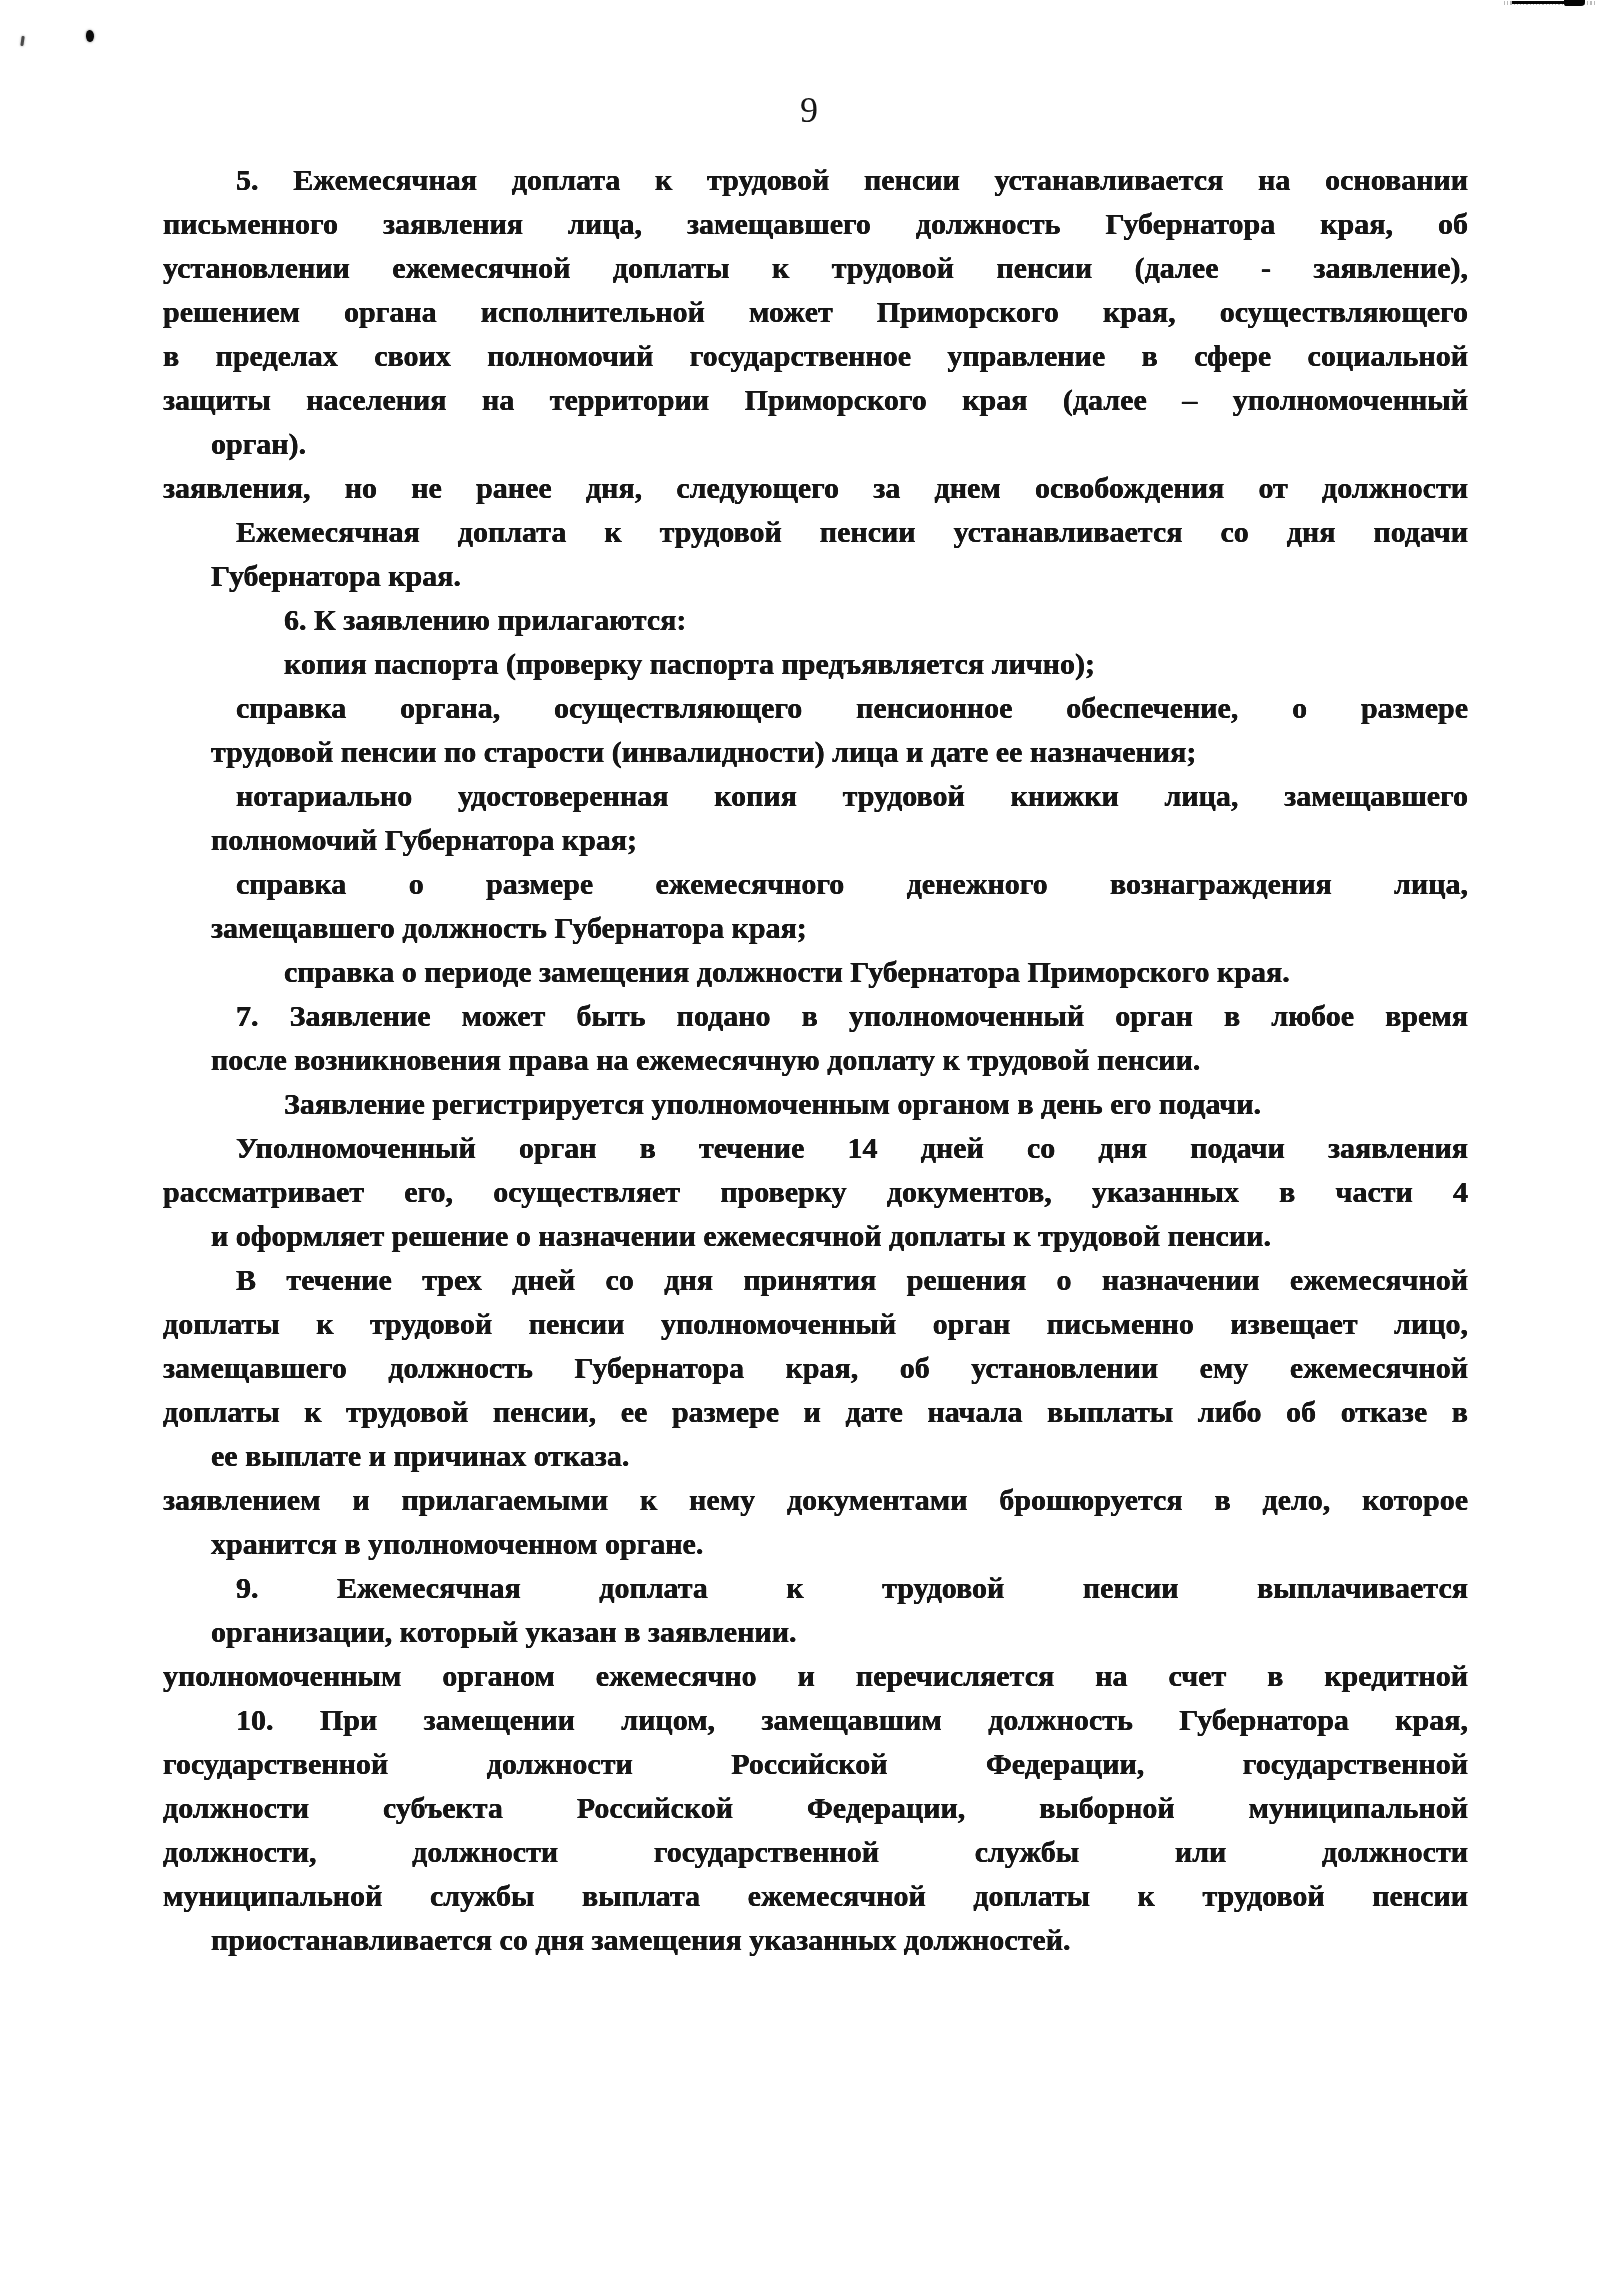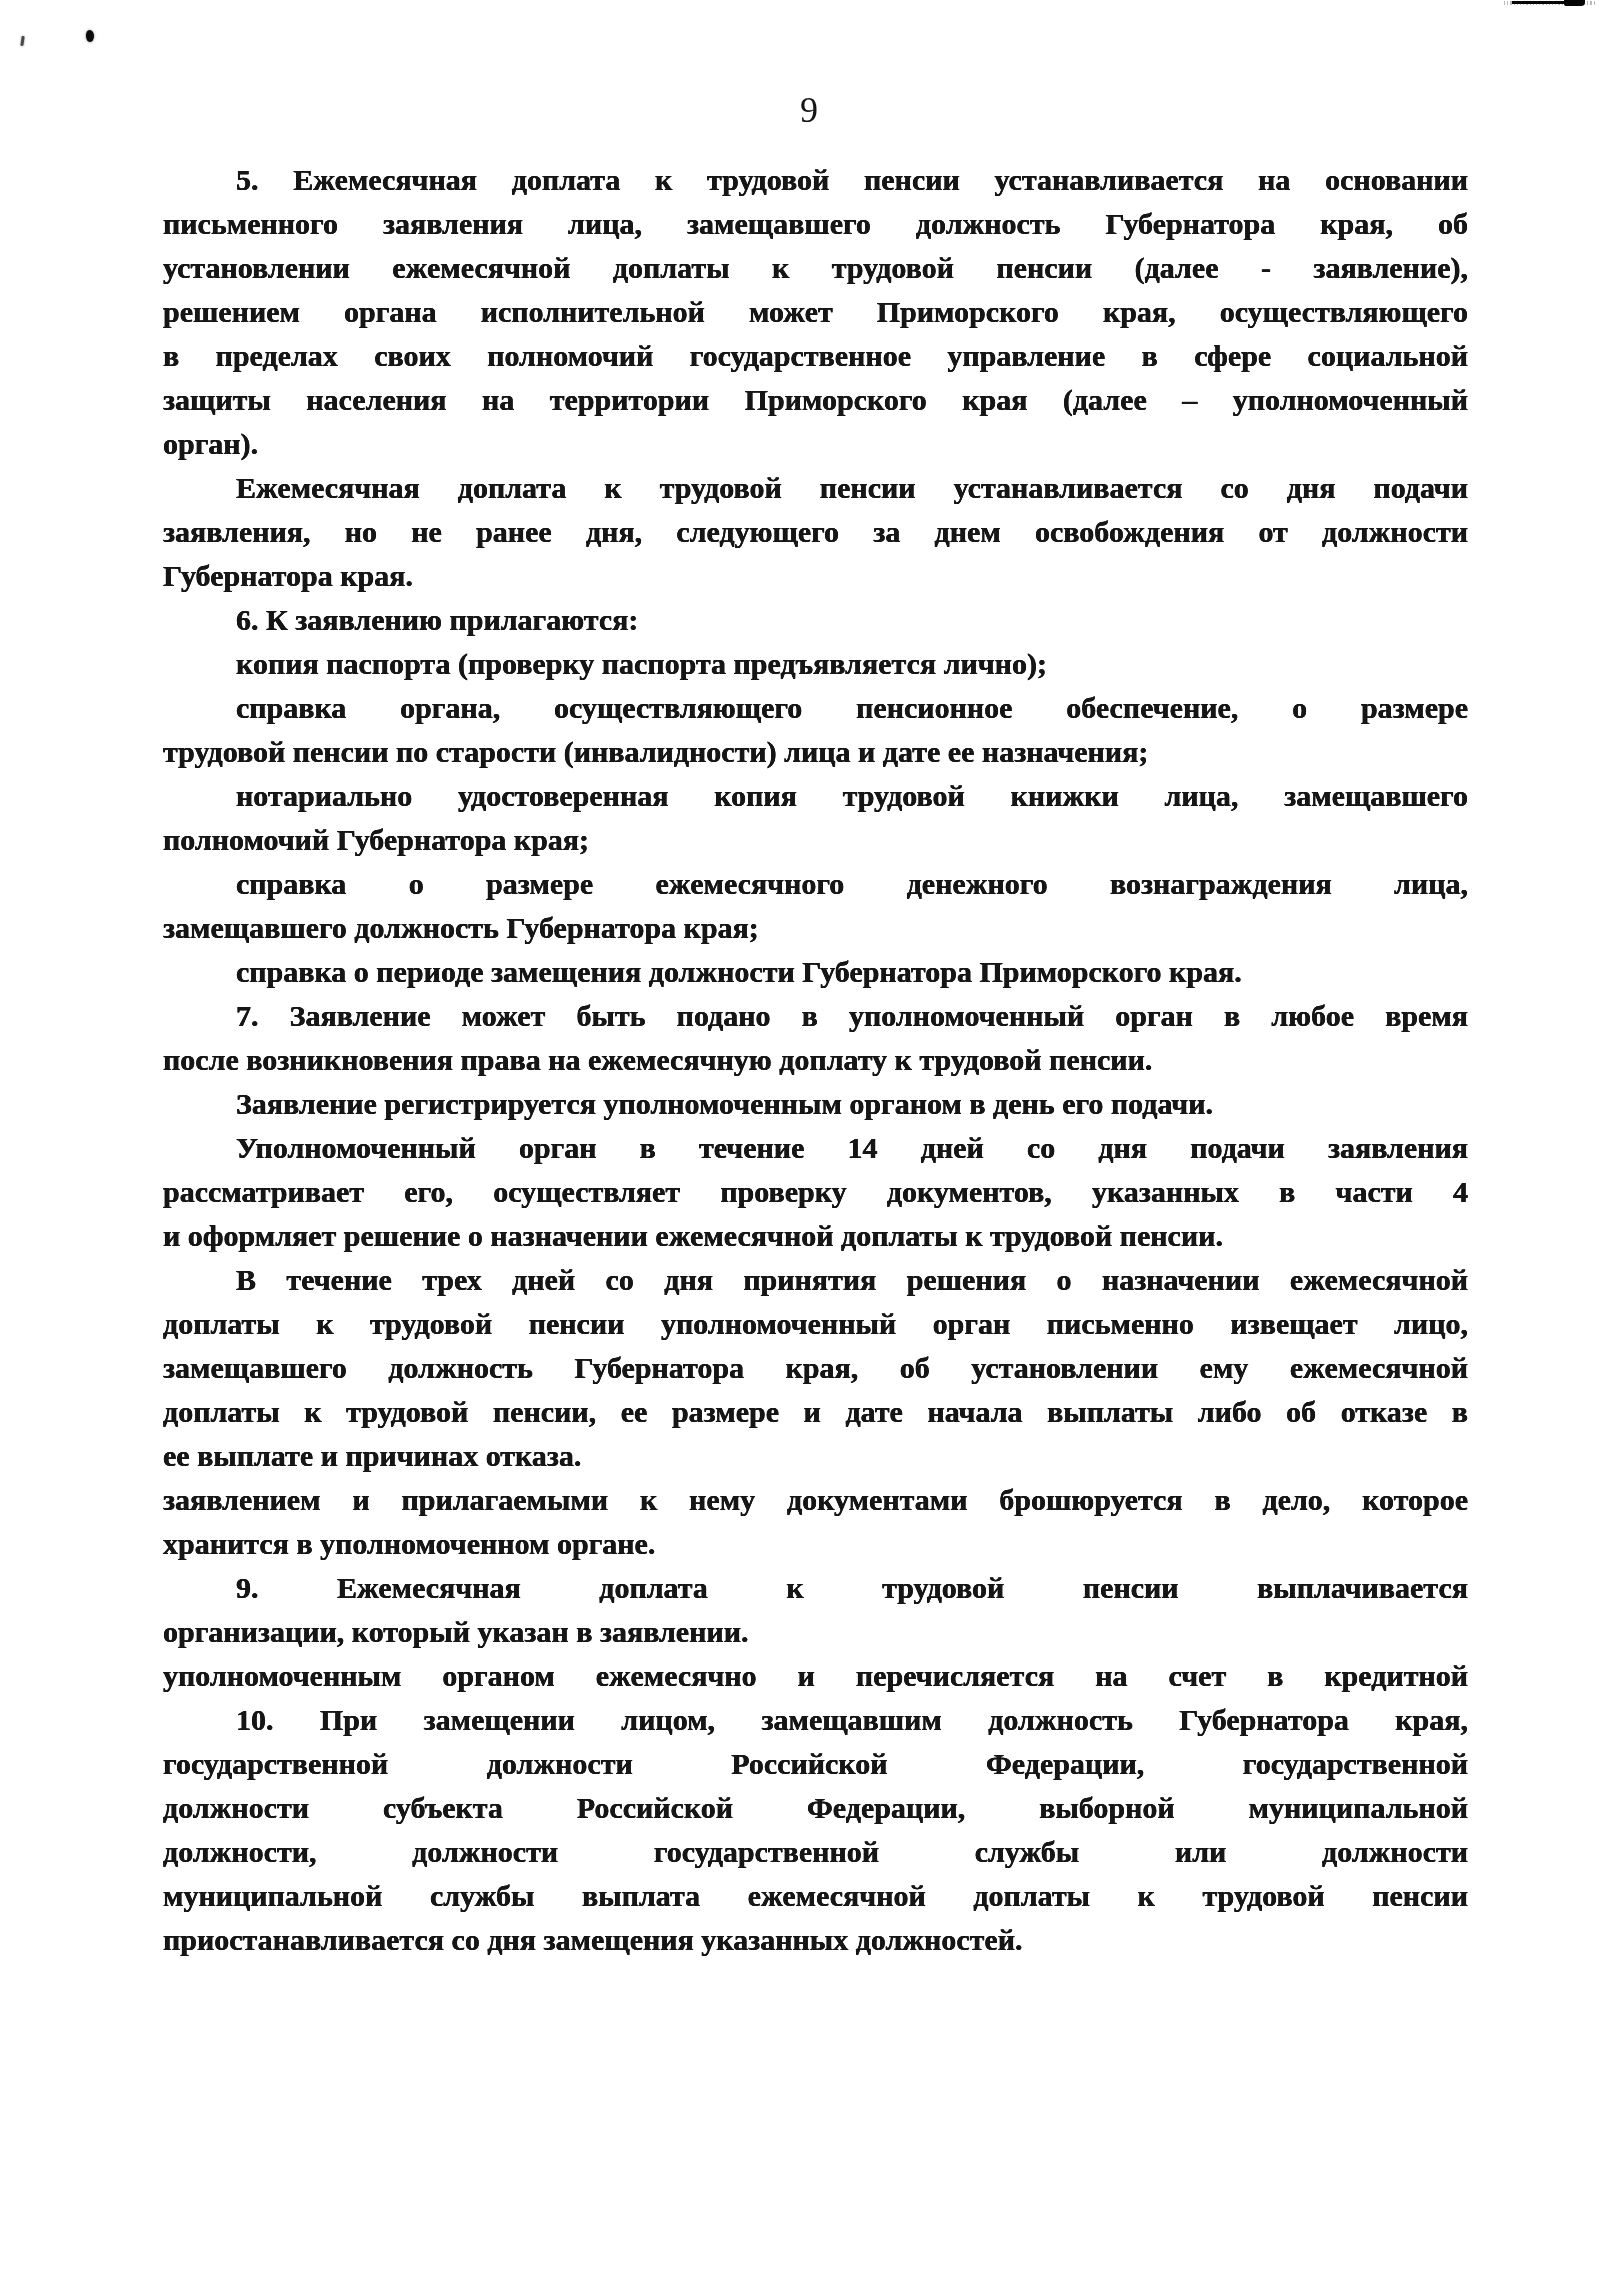--- a/index.html
+++ b/index.html
@@ -78,21 +78,21 @@
   .para { margin: 0; padding: 0; font-weight: bold; }
   .line {
     height: 44px;
     line-height: 44px;
     text-align: justify;
     text-align-last: justify;
     white-space: normal;
     overflow: visible;
   }
   .line.first { padding-left: 73px; }
-  .line.last  { text-align-last: left; }
+  .line.last  { text-align-last: left; margin-left: 48px; }
 </style>
 </head>
 <body>
 
 <div class="page">
 
   <div class="speck-1"></div>
   <div class="speck-2"></div>
 
   <div class="topline">
@@ -107,22 +107,22 @@
       <div class="para">
         <div class="line first">5. Ежемесячная доплата к трудовой пенсии устанавливается на основании</div>
         <div class="line">письменного заявления лица, замещавшего должность Губернатора края, об</div>
         <div class="line">установлении ежемесячной доплаты к трудовой пенсии (далее - заявление),</div>
         <div class="line">решением органа исполнительной может Приморского края, осуществляющего</div>
         <div class="line">в пределах своих полномочий государственное управление в сфере социальной</div>
         <div class="line">защиты населения на территории Приморского края (далее – уполномоченный</div>
         <div class="line last">орган).</div>
       </div>
       <div class="para">
+        <div class="line">заявления, но не ранее дня, следующего за днем освобождения от должности</div>
         <div class="line first">Ежемесячная доплата к трудовой пенсии устанавливается со дня подачи</div>
-        <div class="line">заявления, но не ранее дня, следующего за днем освобождения от должности</div>
         <div class="line last">Губернатора края.</div>
       </div>
       <div class="para">
         <div class="line first last">6. К заявлению прилагаются:</div>
       </div>
       <div class="para">
         <div class="line first last">копия паспорта (проверку паспорта предъявляется лично);</div>
       </div>
       <div class="para">
         <div class="line first">справка органа, осуществляющего пенсионное обеспечение, о размере</div>

